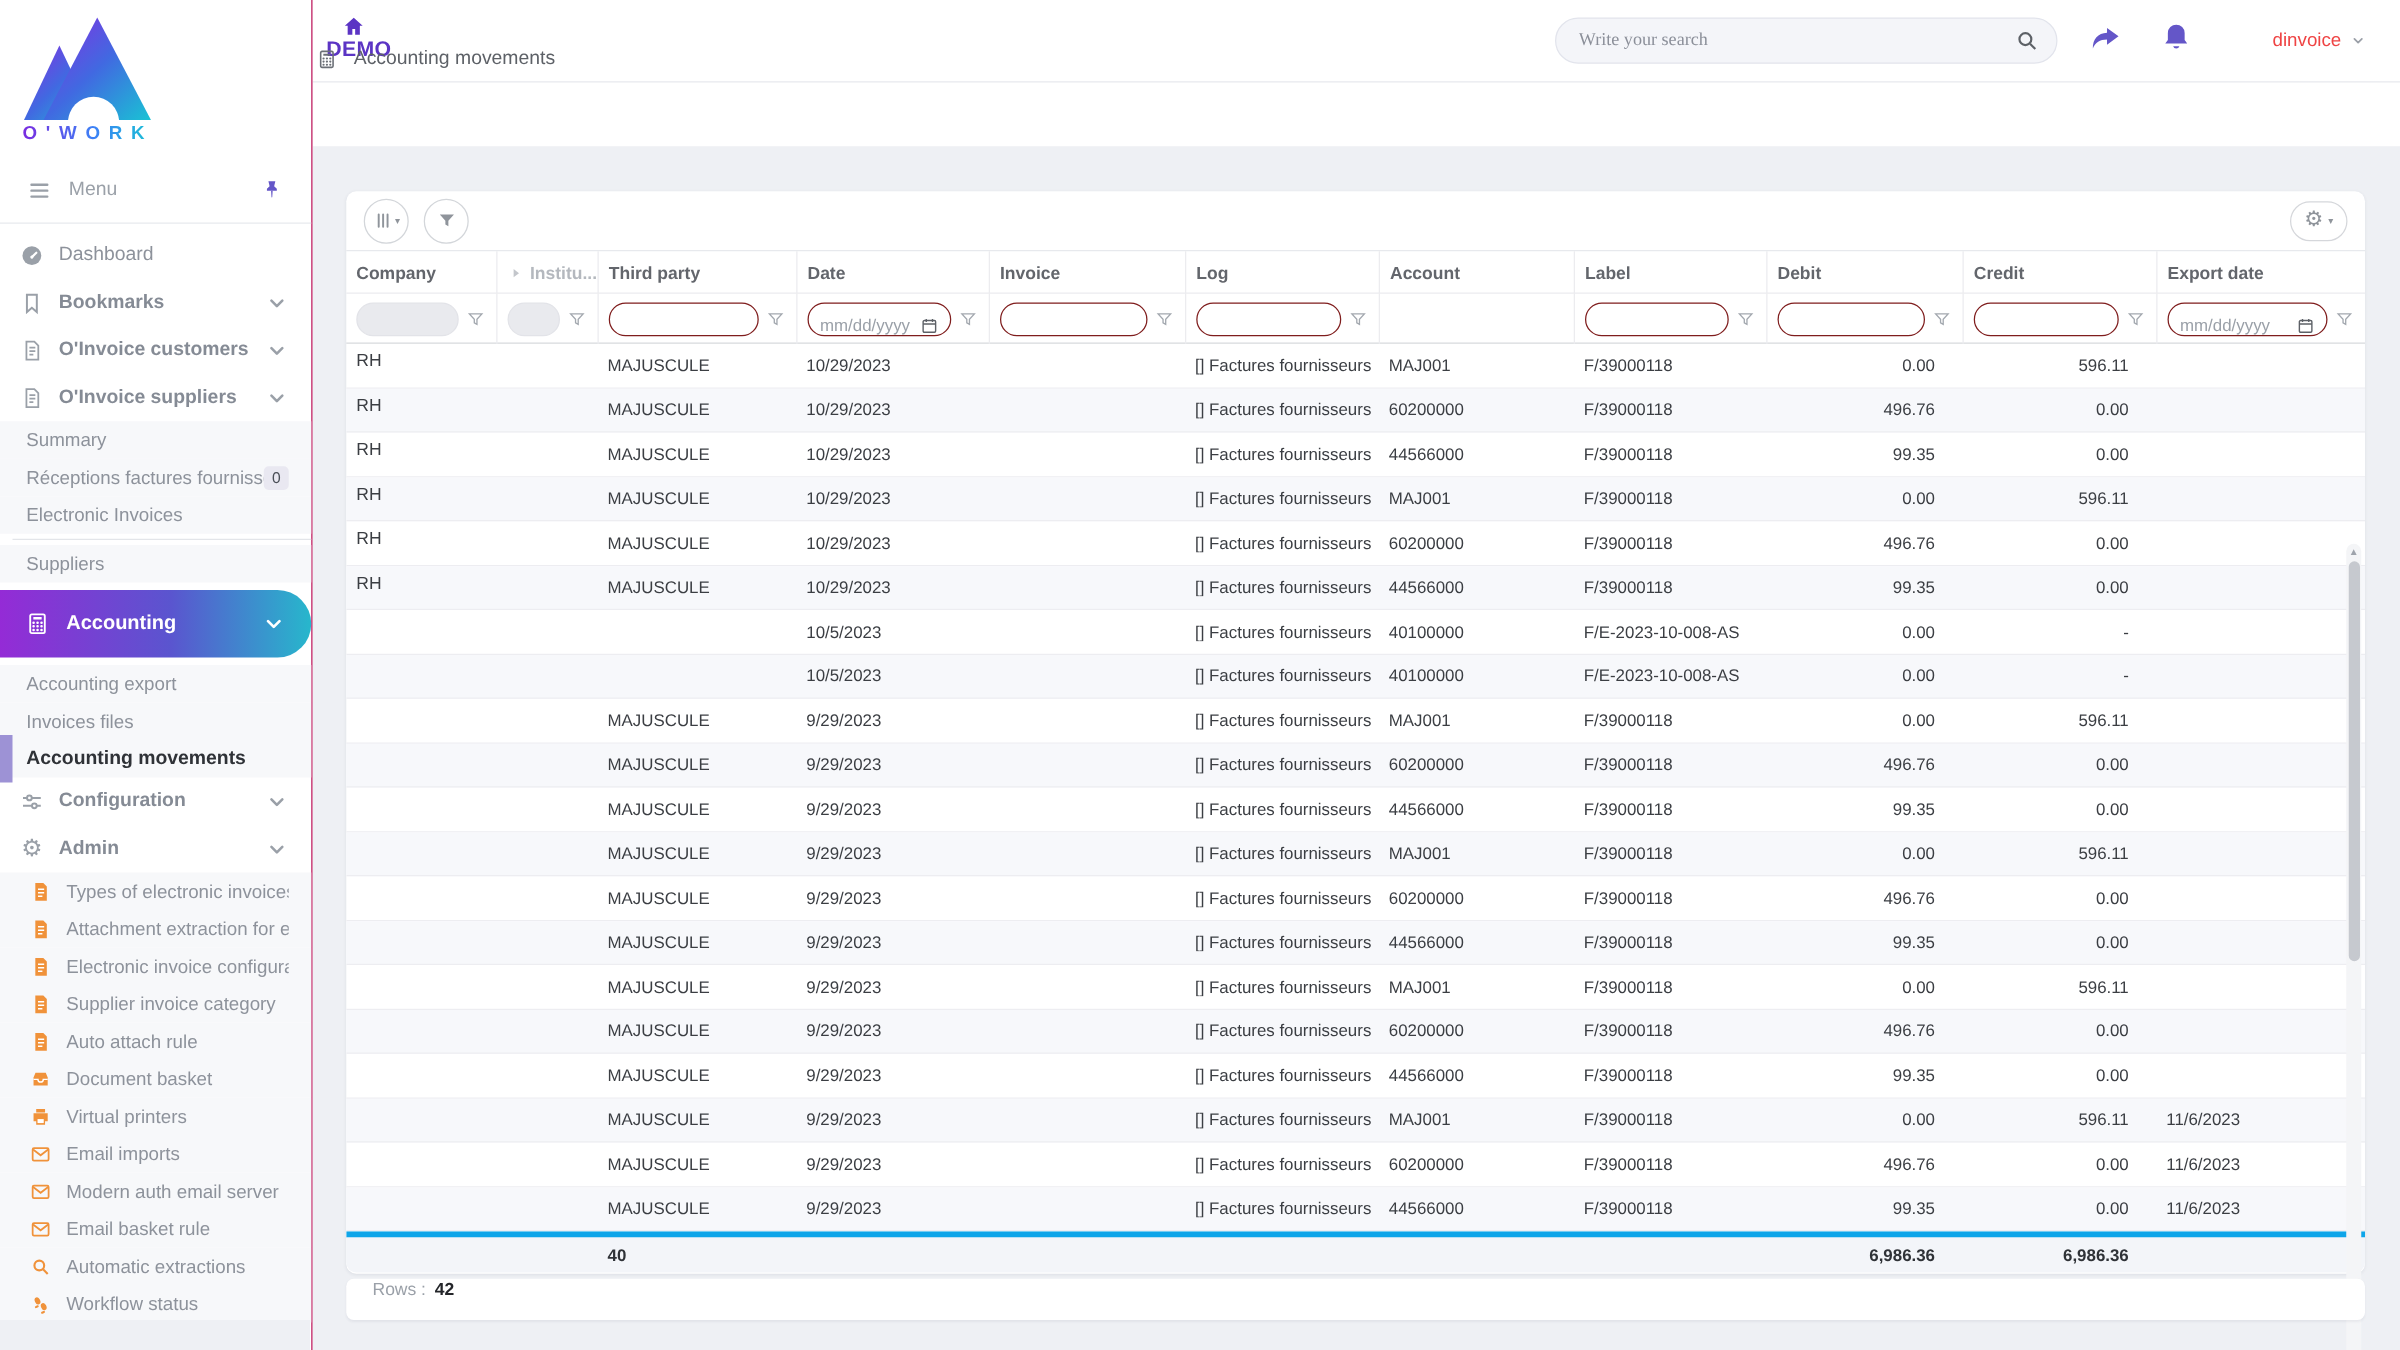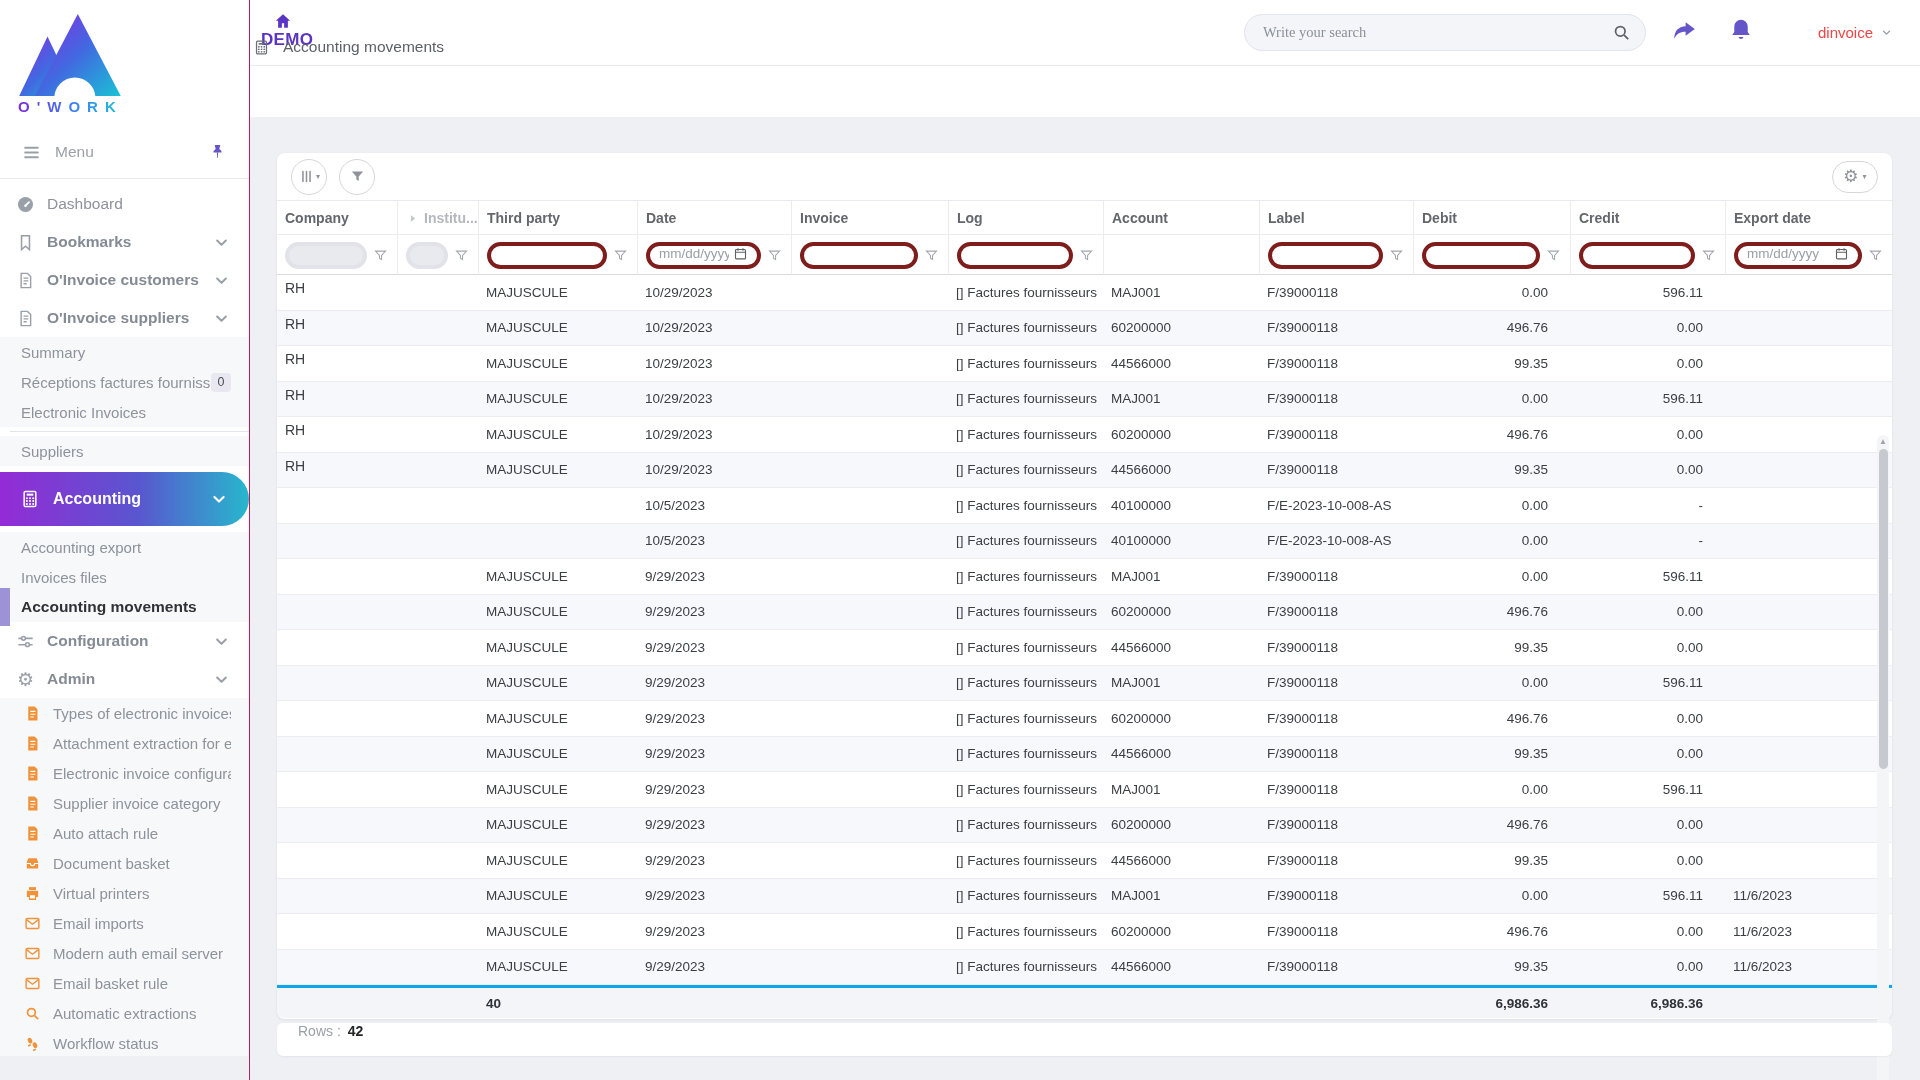--- a/index.html
+++ b/index.html
@@ -86,37 +86,37 @@
   #thead .hcell { height:34px; display:flex; align-items:center; padding:0 8px; font-size:14px; font-weight:bold;
     color:#63666c; border-left:1px solid #ececef; overflow:hidden; white-space:nowrap; cursor:pointer; }
   #thead .hcell:first-child { border-left:none; }
   #thead .hcell.dim { color:#b4b8be; }
   #thead .tri { width:13px; height:13px; color:#c3c6cb; margin-right:5px; flex:0 0 auto; }
   #thead { border-bottom:1px solid #ececef; }
   #filters { height:40px; border-bottom:1px solid #d8dadd; }
   .fcell { height:40px; display:flex; align-items:center; gap:6px; padding:0 9px 0 8px;
     border-left:1px solid #ececef; }
   .fcell:first-child { border-left:none; }
-  .pill { flex:1; height:27px; border:4px solid #7f1d1d; border-radius:14px; background:#fff;
-    display:flex; align-items:flex-start; padding:0 9px; position:relative; min-width:0; }
+  .pill { flex:1; height:27px; border:1px solid #7f1d1d; border-radius:14px; background:#fff;
+    display:flex; align-items:flex-end; padding:0 9px; position:relative; min-width:0; }
   .pill input { width:100%; border:none; outline:none; background:transparent; font-size:13.5px; color:#3b3e43;
     font-family:"Liberation Sans","DejaVu Sans",sans-serif; }
   .pill input::placeholder { color:#9aa0a8; }
   .pill.disabled { background:#e9eaee; border-color:#e2e3e8; }
   .pill .cal { width:15px; height:15px; color:#5d6167; flex:0 0 auto; margin-left:4px; cursor:pointer; }
   .funnel { width:15px; height:15px; color:#a3a8af; flex:0 0 auto; cursor:pointer; }
 
   #tbody { height:710px; overflow:hidden; position:relative; }
   .trow { height:35.5px; border-bottom:1px solid #ededf1; cursor:pointer; }
   .trow:nth-child(even) { background:#f7f8fb; }
   .tcell { padding:0 8px; font-size:13.5px; color:#3b3e43; white-space:nowrap; overflow:hidden; }
   .tcell.num { text-align:right; padding-right:22px; }
   .tcell.company { align-self:start; padding-top:5px; font-size:14px; }
 
-  #totals { height:33px; background:#f3f5f9; border-top:3px solid #0ea5e9; border-radius:0 0 8px 8px; position:relative; }
+  #totals { height:33px; background:#f3f5f9; border-top:5px solid #0ea5e9; border-radius:0 0 8px 8px; position:relative; }
   #totals .tcell { font-weight:bold; font-size:13.5px; color:#2f3237; }
 
   
   #vscroll { position:absolute; right:3px; top:282px; width:12px; height:700px; background:#f4f5f7; border-radius:6px; }
   #vscroll .arrow { position:absolute; left:0; width:12px; height:12px; display:flex; align-items:center;
     justify-content:center; font-size:8px; color:#9ea3ab; cursor:pointer; }
   #vs-up { top:0; }
   #vs-thumb { position:absolute; left:1.5px; top:14px; width:9px; height:320px; background:#c6c9cf; border-radius:5px; cursor:pointer; }
   #total-arrows { position:absolute; right:3px; top:2px; width:12px; height:30px; display:flex; flex-direction:column;
     align-items:center; justify-content:center; gap:2px; font-size:8px; color:#aeb2b9; }

